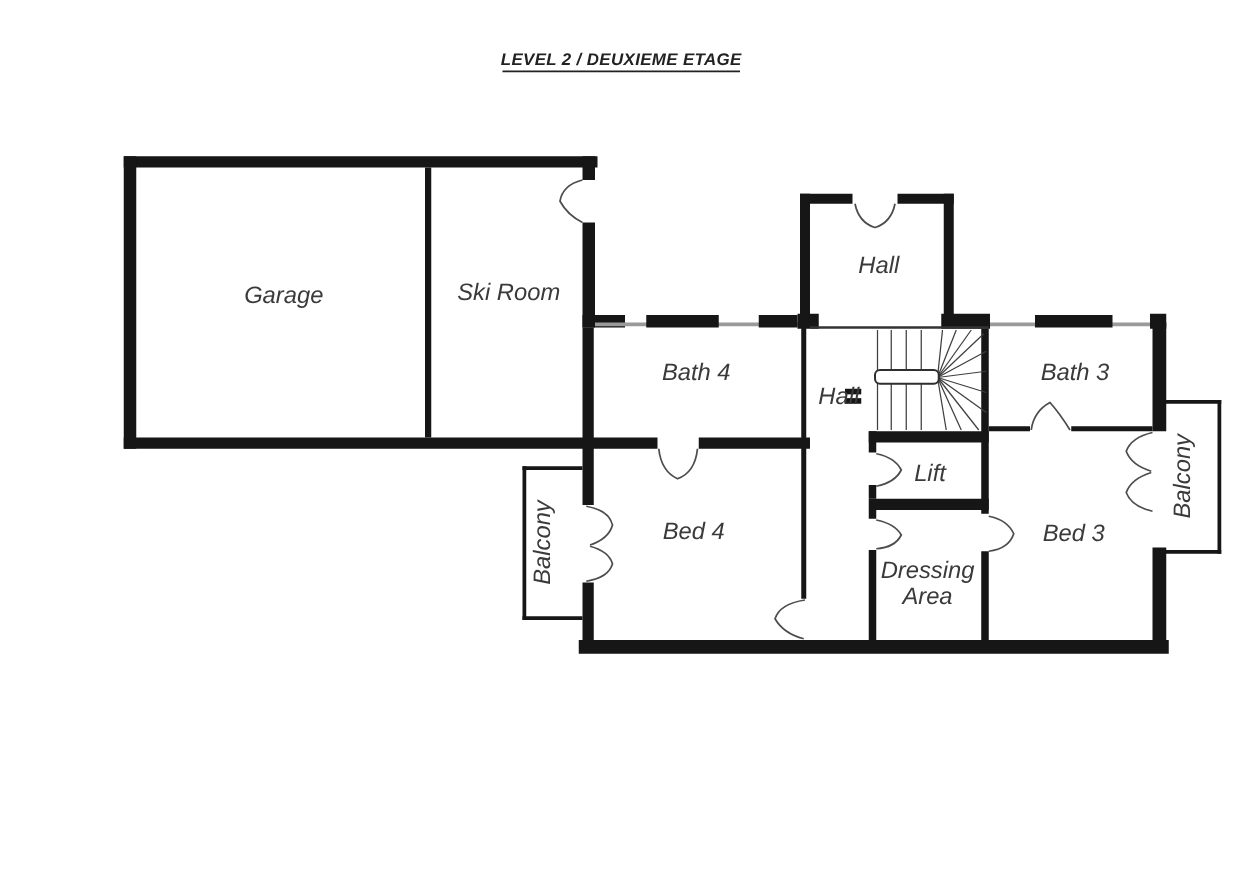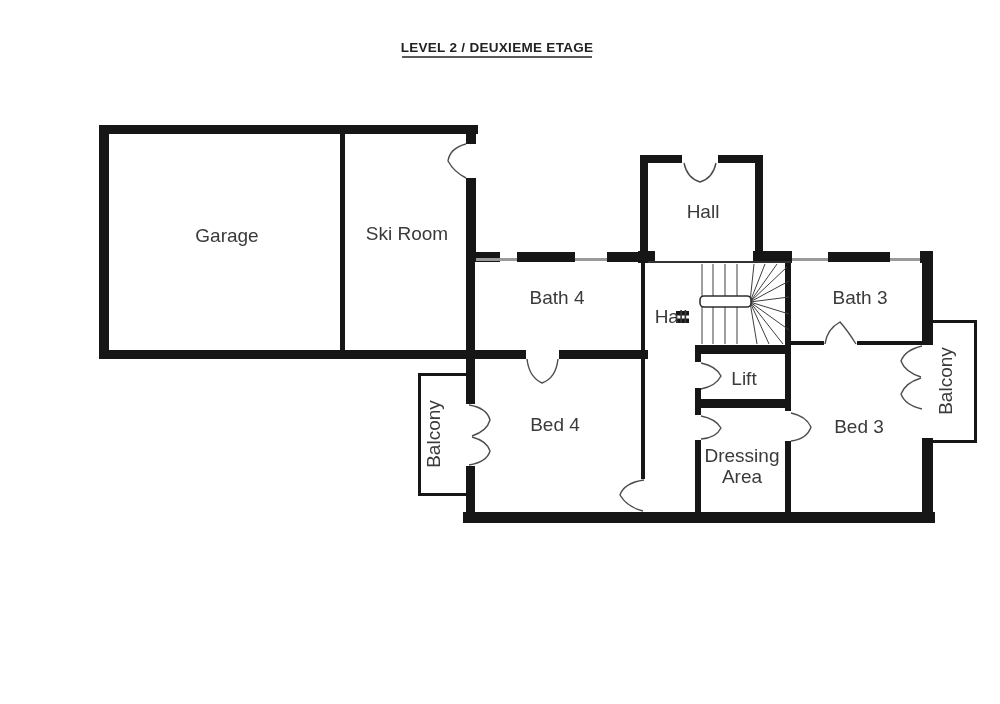--- a/index.html
+++ b/index.html
@@ -8,21 +8,21 @@
     --line:#4d4d4d;
     --background:#ffffff;
   }
   html,body{margin:0;padding:0;}
   body{
     width:1000px;height:704px;
     background:var(--background);
     font-family:"Liberation Sans", sans-serif;
     overflow:hidden;
   }
-  .plan-wrap{position:relative;width:1000px;height:704px;}
+  .plan-wrap{position:relative;width:1000px;height:704px;font-style:italic;}
   svg{display:block;}
   .wall{fill:var(--wall);stroke:none;}
   .sill{fill:#9a9a9a;}
   .thinline{stroke:#333;stroke-width:2;}
   .door{fill:none;stroke:var(--line);stroke-width:1.4;}
   .tread{stroke:#3f3f3f;stroke-width:1;}
   .fan{stroke:#3f3f3f;stroke-width:1;}
   .rail{fill:#ffffff;stroke:#2e2e2e;stroke-width:1.6;}
   .room-label{
     font-family:"Liberation Sans", sans-serif;

